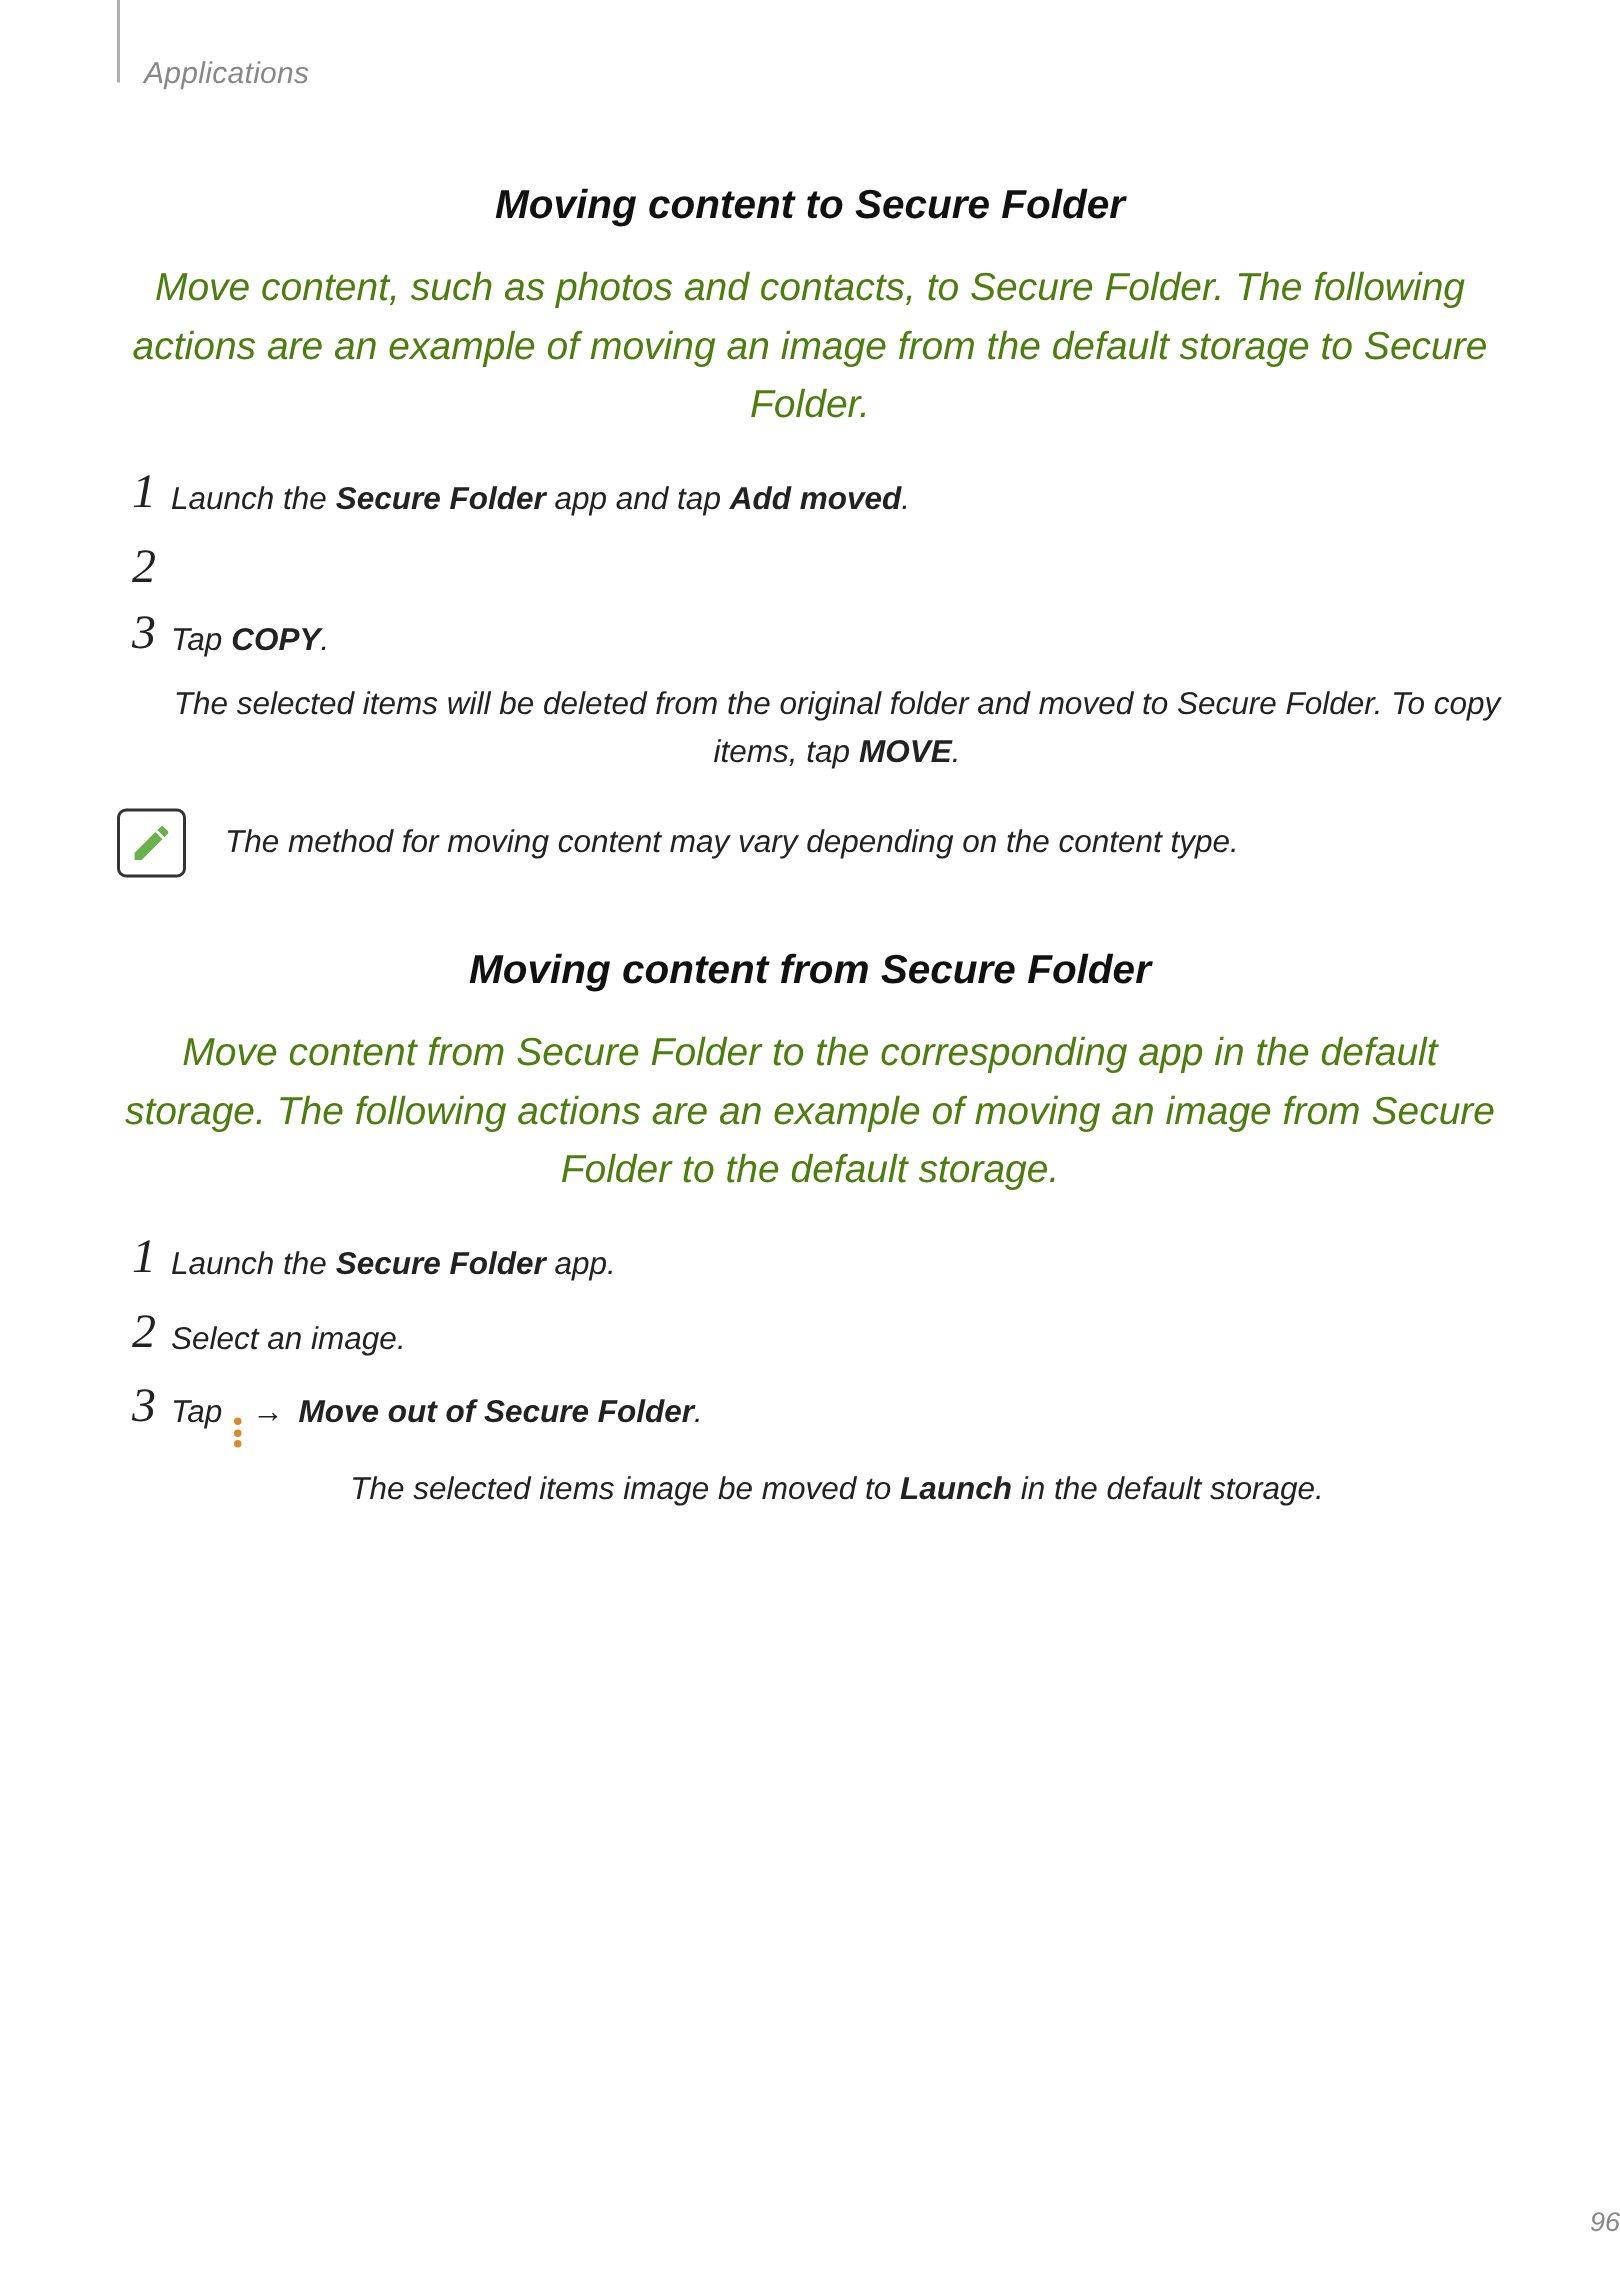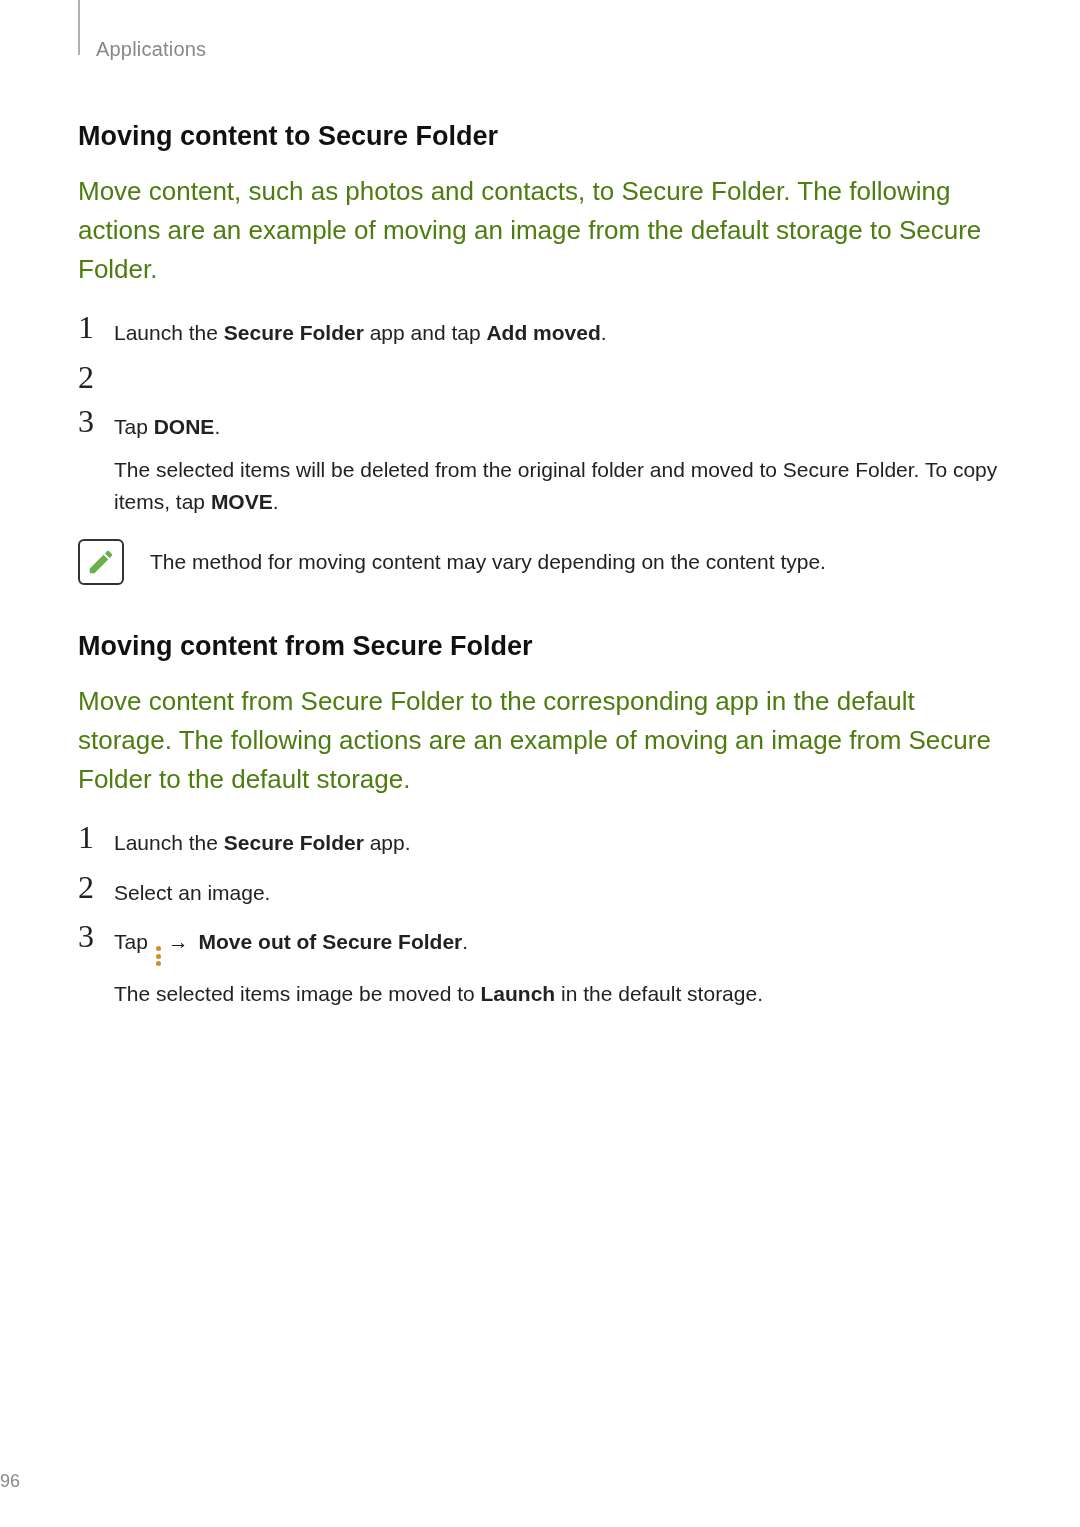--- a/index.html
+++ b/index.html
@@ -8,40 +8,42 @@
     background: #ffffff;
     font-family: Arial, Helvetica, sans-serif;
     color: #222;
   }
   .page {
     width: 1080px;
     min-height: 1527px;
     position: relative;
     box-sizing: border-box;
     padding: 30px 78px 0 78px;
+    font-style: italic;
   }
   .header-row {
     display: flex;
     align-items: flex-start;
   }
   .header-bar {
     width: 2px;
     height: 55px;
     background: #b0b0b0;
     margin-right: 16px;
     margin-top: -30px;
   }
   .header-label {
     font-size: 20px;
     color: #888;
     letter-spacing: 0.2px;
     padding-top: 8px;
   }
   .content {
     padding-top: 60px;
+    text-align: center;
   }
   .section-heading {
     font-size: 27px;
     font-weight: bold;
     color: #111;
     margin-bottom: 20px;
   }
   .para {
     font-size: 26px;
     line-height: 1.5;
@@ -121,21 +123,21 @@
     display: block;
   }
   .arrow {
     margin: 0 4px;
   }
   .page-number {
     position: absolute;
     bottom: 35px;
     width: 100%;
     left: 0;
-    text-align: left;
+    text-align: right;
     font-size: 18px;
     color: #888;
   }
 </style>
 </head>
 <body>
 
 <div class="page">
 
   <div class="header-row">
@@ -156,21 +158,21 @@
       </div>
     </div>
 
     <div class="step-row">
       <div class="step-num">2</div>
     </div>
 
     <div class="step-row">
       <div class="step-num">3</div>
       <div class="step-body">
-        <span>Tap </span><span class="bold">DONE</span><span>.</span>
+        <span>Tap </span><span class="bold">COPY</span><span>.</span>
       </div>
     </div>
     <div class="step-sub">
       <span>The selected items will be deleted from the original folder and moved to Secure Folder. To copy items, tap </span><span class="bold">MOVE</span><span>.</span>
     </div>
 
     <div class="note-row">
       <div class="note-icon-box">
         <svg viewBox="0 0 24 24">
           <path d="M3 17.25V21h3.75L17.81 9.94l-3.75-3.75L3 17.25zM20.71 7.04a1 1 0 0 0 0-1.41l-2.34-2.34a1 1 0 0 0-1.41 0l-1.83 1.83 3.75 3.75 1.83-1.83z" fill="#6ab04c"></path>

